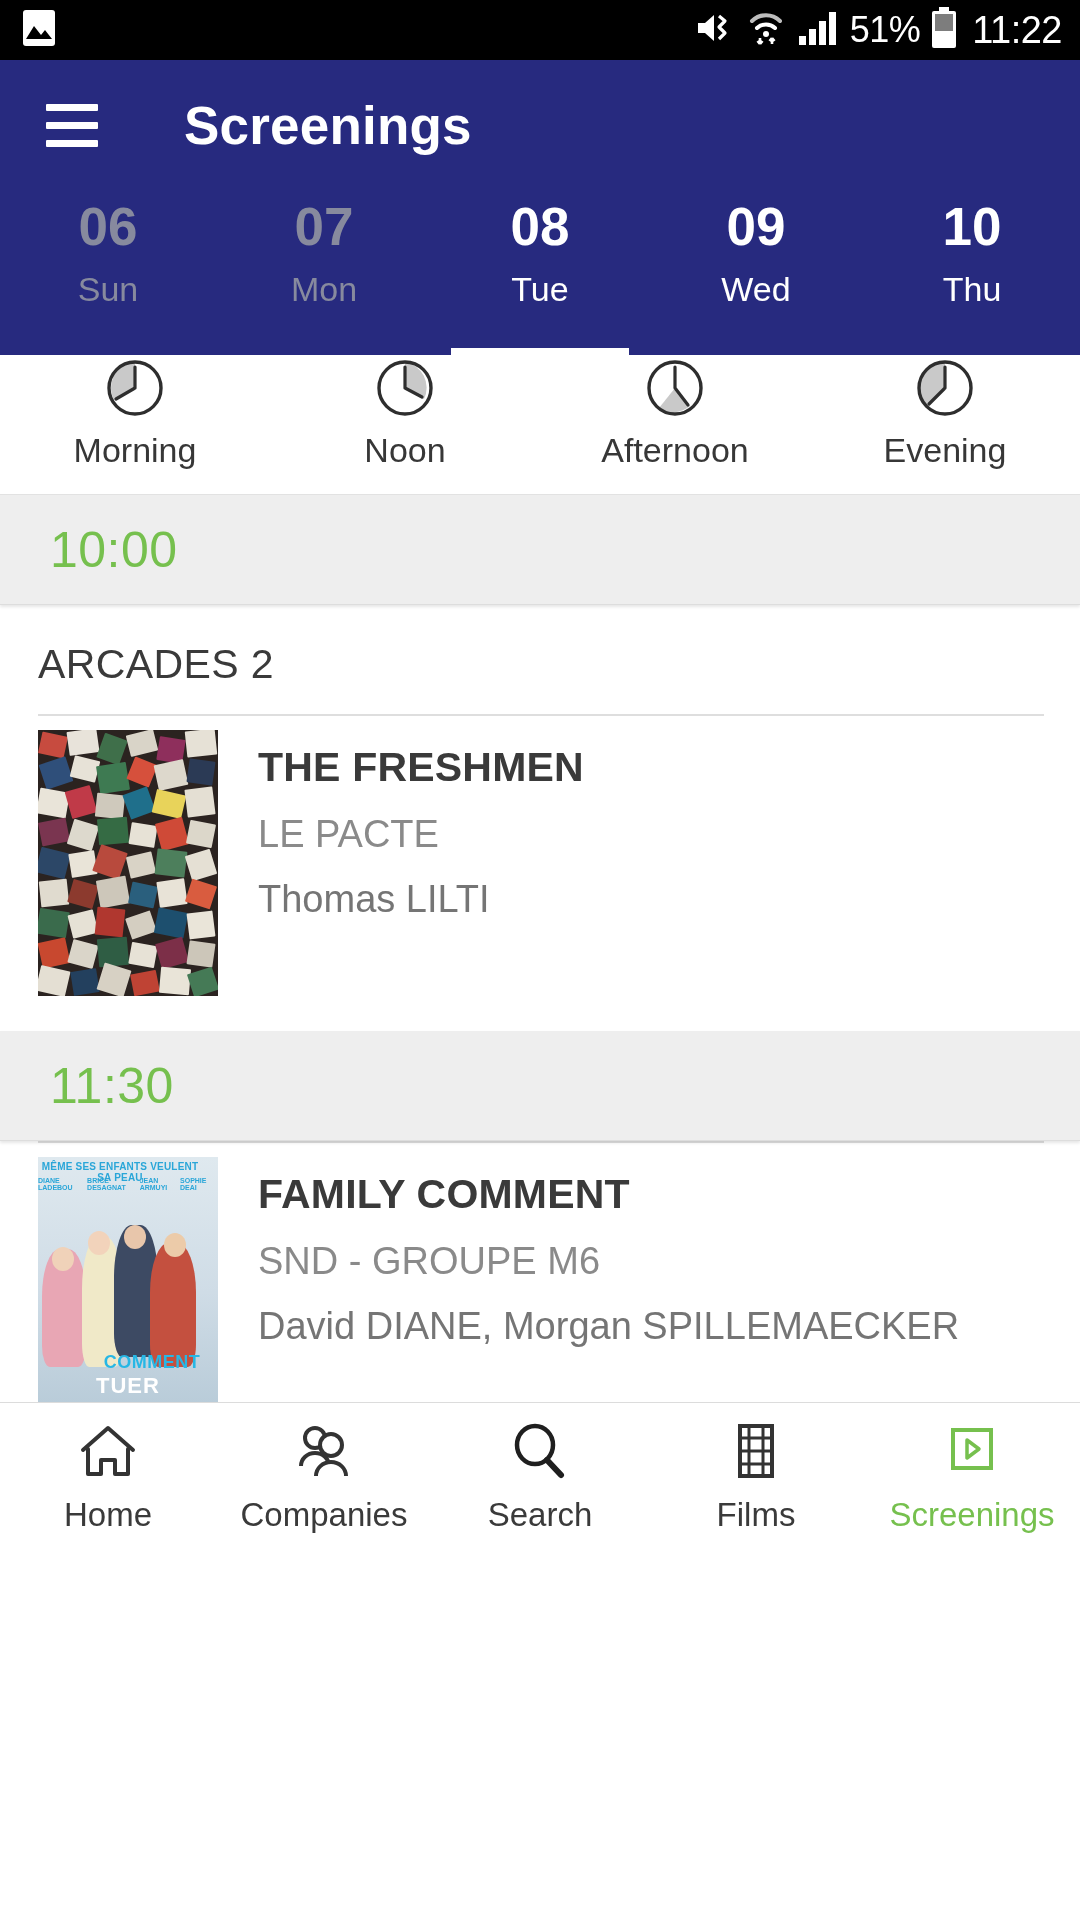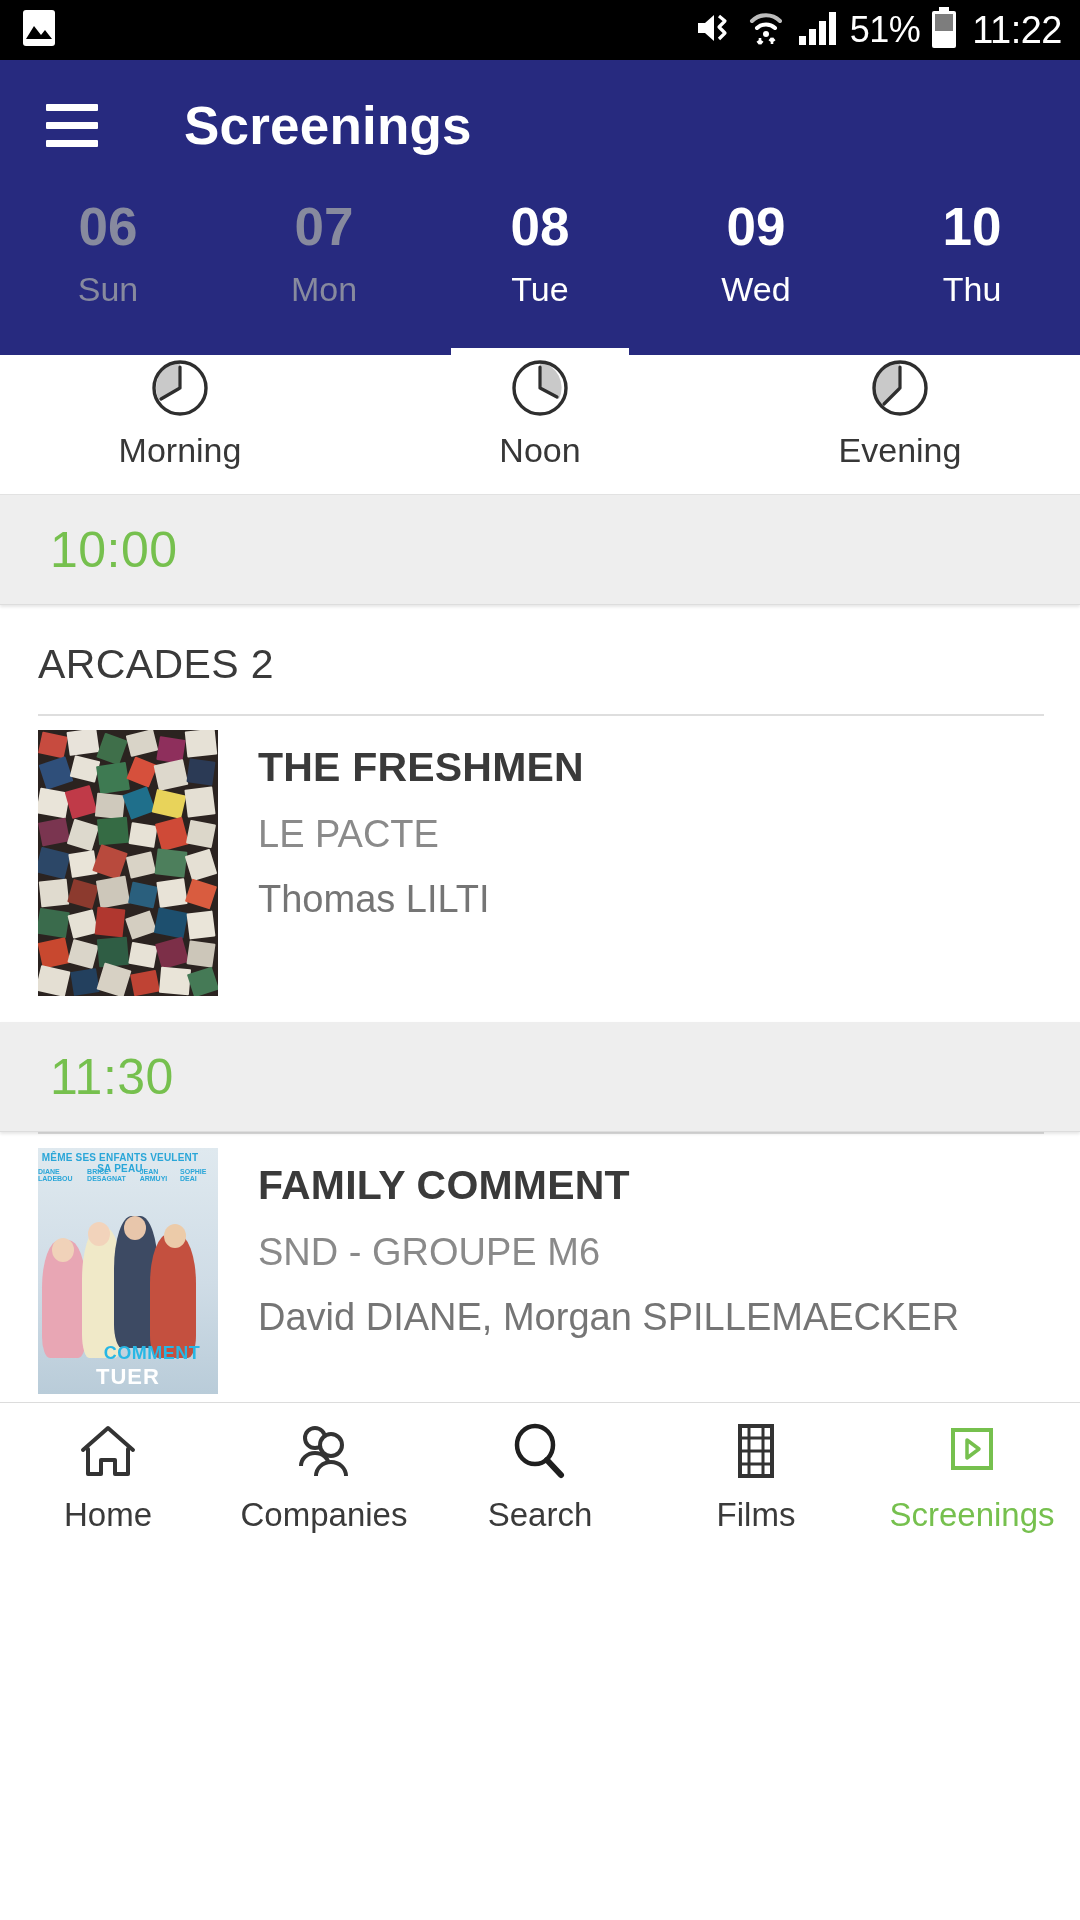--- a/index.html
+++ b/index.html
@@ -62,21 +62,21 @@
   
   .list { flex:1 1 auto; overflow:hidden; background:#fff; }
   .time-header {
     background:#eeeeee; height:110px; display:flex; align-items:center;
     padding-left:50px; border-bottom:1px solid #dddddd;
     box-shadow:0 2px 3px rgba(0,0,0,0.10);
     position:relative; z-index:2;
   }
   .time-header-text { color:#76c04e; font-size:50px; font-weight:400; letter-spacing:0.5px; }
 
-  .venue-block { background:#fff; padding:0 36px 4px 38px; }
+  .venue-block { background:#fff; padding:0 36px 13px 38px; }
   .venue-name {
     font-size:41px; color:#3a3a3a; padding-top:36px; padding-bottom:26px; letter-spacing:0.4px;
   }
   .venue-rule { height:2px; background:#dedede; width:100%; }
 
   .film-row { display:flex; padding:14px 0 22px 0; }
   .poster { width:180px; flex:none; background:#cfcfcf; position:relative; overflow:hidden; }
   .poster-1 { height:266px; }
   .poster-2 { height:246px; }
   .film-info { padding-left:40px; padding-top:14px; }
@@ -210,20 +210,30 @@
     </div>
     <div class="period">
       <span>
         <svg class="clock-svg" width="66" height="66" viewBox="0 0 66 66">
           <path d="M33 33 L33 7 A26 26 0 0 1 52 44 Z" fill="#c9c9c9"></path>
           <circle cx="33" cy="33" r="26" fill="none" stroke="#2e2e2e" stroke-width="3.4"></circle>
           <path d="M33 33 L33 12 M33 33 L50 42" stroke="#2e2e2e" stroke-width="3.2" stroke-linecap="round"></path>
         </svg>
       </span>
       <span class="period-label">Noon</span>
+    </div>
+    <div class="period">
+      <span>
+        <svg class="clock-svg" width="66" height="66" viewBox="0 0 66 66">
+          <path d="M33 33 L17 53 A26 26 0 0 0 48 51 Z" fill="#c9c9c9"></path>
+          <circle cx="33" cy="33" r="26" fill="none" stroke="#2e2e2e" stroke-width="3.4"></circle>
+          <path d="M33 33 L33 12 M33 33 L46 50" stroke="#2e2e2e" stroke-width="3.2" stroke-linecap="round"></path>
+        </svg>
+      </span>
+      <span class="period-label">Afternoon</span>
     </div>
     <div class="period">
       <span>
         <svg class="clock-svg" width="66" height="66" viewBox="0 0 66 66">
           <path d="M33 33 L33 7 A26 26 0 0 0 15 51 Z" fill="#c9c9c9"></path>
           <circle cx="33" cy="33" r="26" fill="none" stroke="#2e2e2e" stroke-width="3.4"></circle>
           <path d="M33 33 L33 12 M33 33 L17 49" stroke="#2e2e2e" stroke-width="3.2" stroke-linecap="round"></path>
         </svg>
       </span>
       <span class="period-label">Evening</span>

